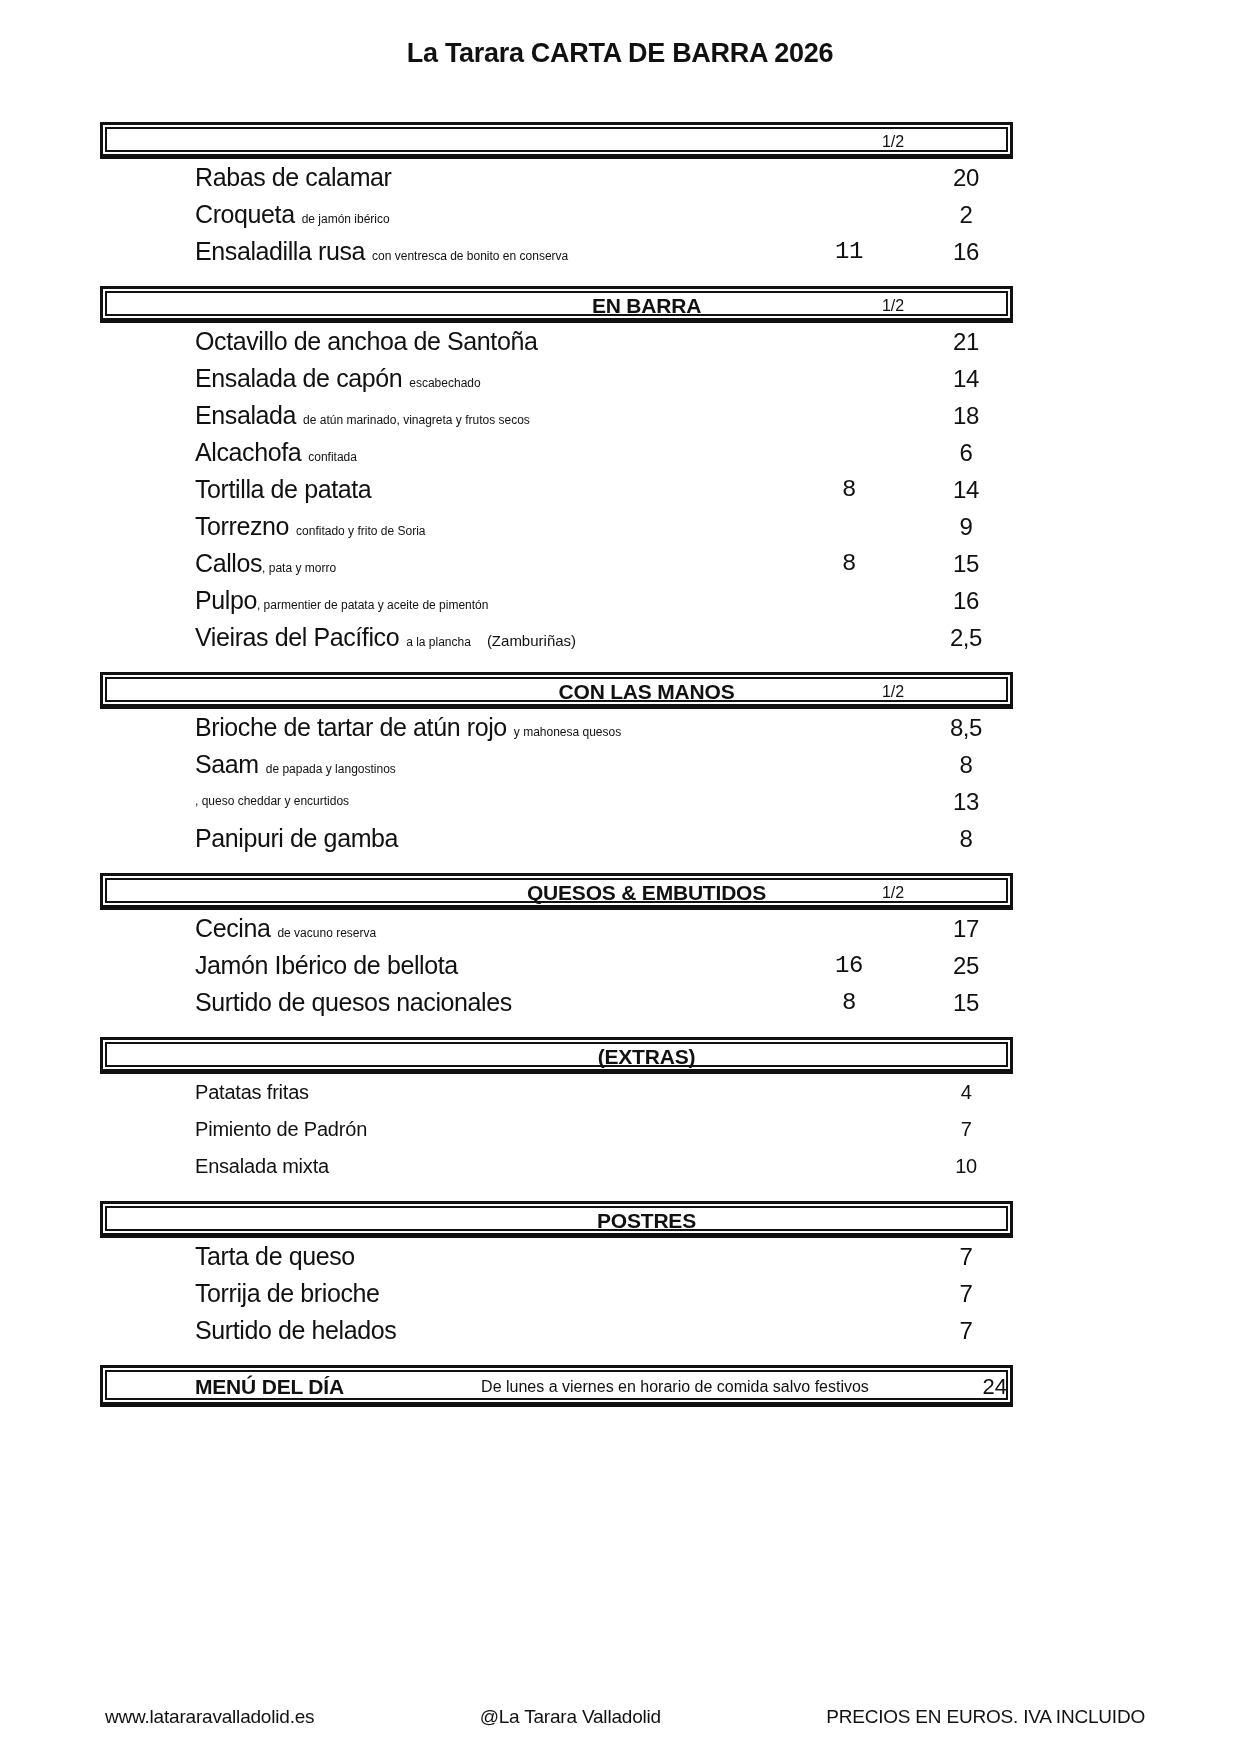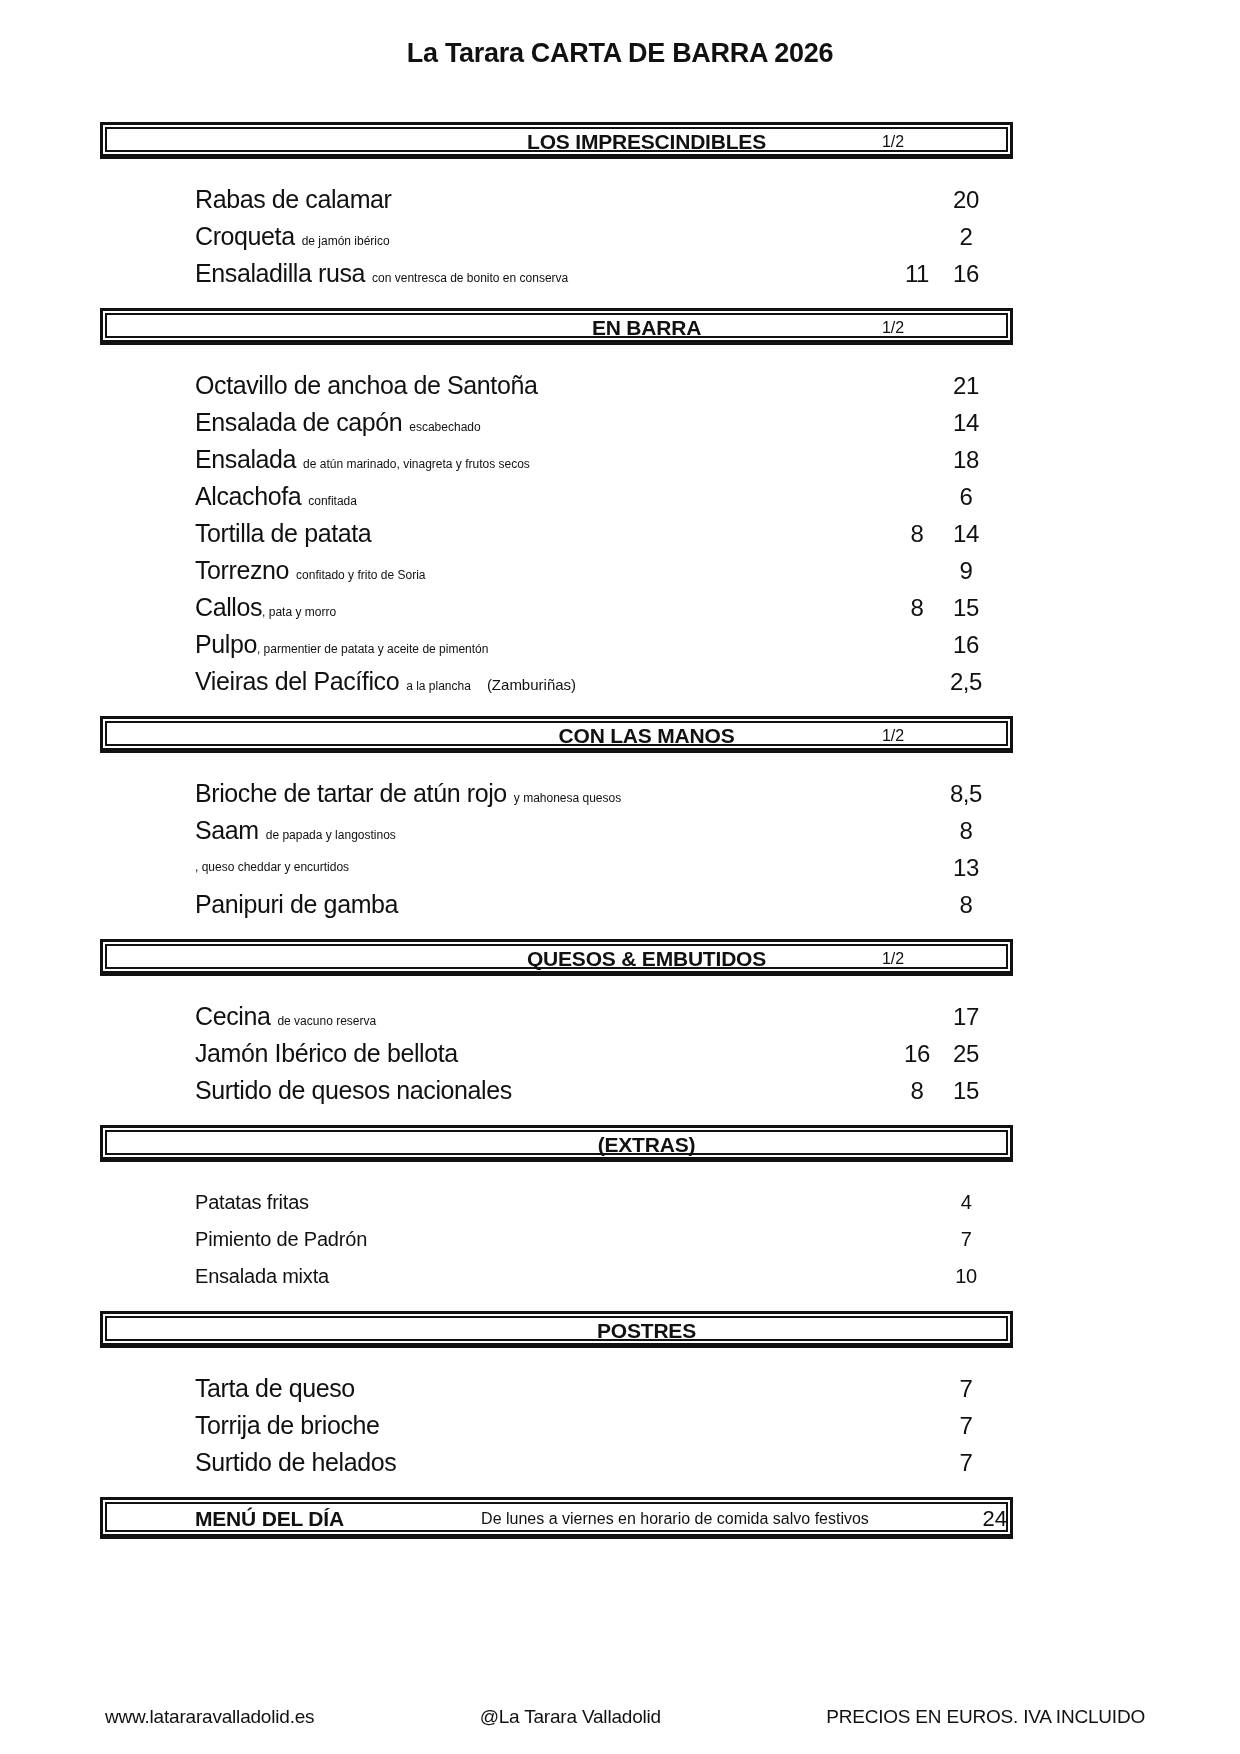--- a/index.html
+++ b/index.html
@@ -50,42 +50,42 @@
     letter-spacing:-0.2px;
     white-space:nowrap;
   }
   .sec-half{
     position:absolute;left:745px;width:82px;top:0;
     line-height:25px;
     text-align:center;
     font-size:16px;
   }
 
-  .items{padding:22px 0 16px;}
+  .items{padding:0 0 16px;}
   .item-row{
     position:relative;
     height:37px;
     padding-left:95px;
     display:flex;
     align-items:baseline;
     line-height:37px;
     white-space:nowrap;
   }
   .nm{font-size:25px;letter-spacing:-0.4px;}
   .ds{font-size:12px;margin-left:7px;}
   .ds.comma{margin-left:0;}
   .nt{font-size:15px;margin-left:16px;}
   .price{
     position:absolute;top:0;
     line-height:37px;
     text-align:center;
     font-size:24px;
     letter-spacing:-0.4px;
   }
-  .price.half{left:776px;width:82px;}
+  .price.half{left:708px;width:82px;font-family:Liberation Mono, monospace;}
   .price.full{left:825px;width:82px;}
 
   .section.compact .nm{font-size:20px;letter-spacing:-0.2px;}
   .section.compact .price{font-size:20px;}
 
   
   .menu-inner{height:30px;}
   .menu-label{
     position:absolute;left:88px;top:0;
     line-height:30px;
@@ -123,21 +123,20 @@
 
 <div class="page">
 
   <div class="title">La Tarara CARTA DE BARRA 2026</div>
 
   <div class="content">
     <div id="sections">
   <section class="section">
     <div class="secbox">
       <div class="secbox-inner">
-        <div class="sec-title">LOS IMPRESCINDIBLES</div>
         <div class="sec-half">1/2</div>
       </div>
     </div>
     <div class="items">
   <div class="item-row">
     <span class="nm">Rabas de calamar</span>
 
     <span class="price full">20</span>
   </div>
 

